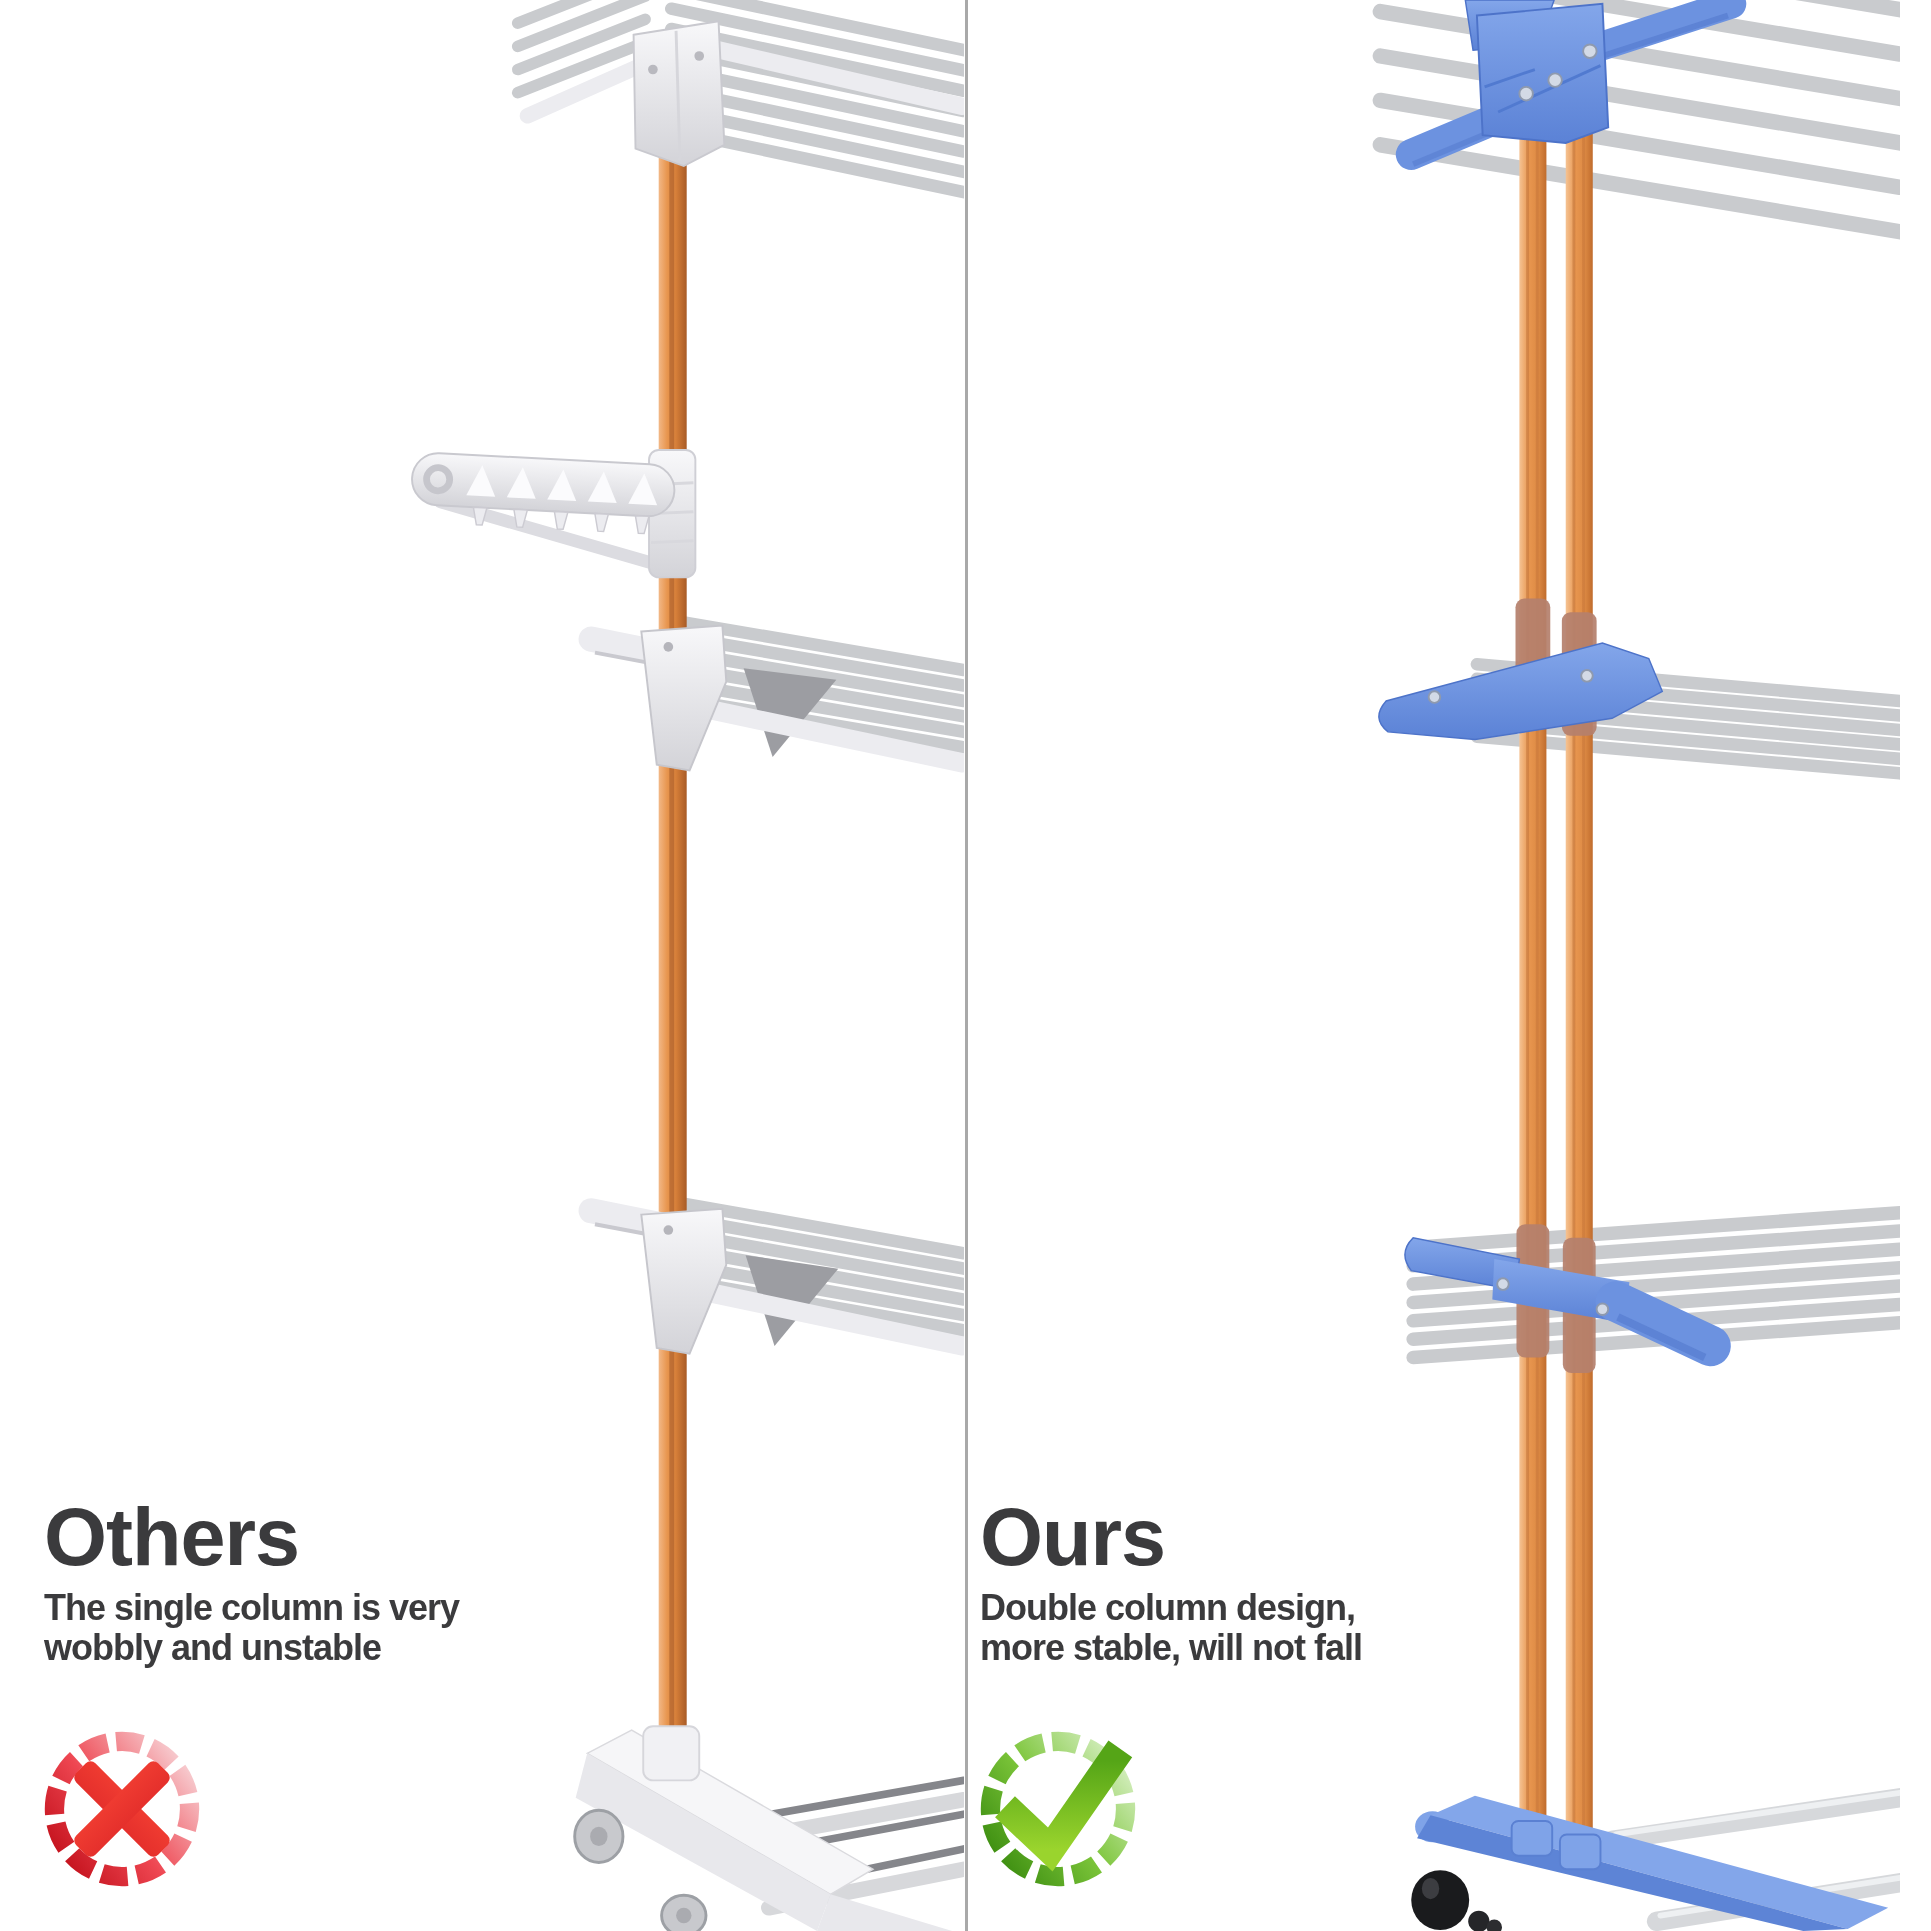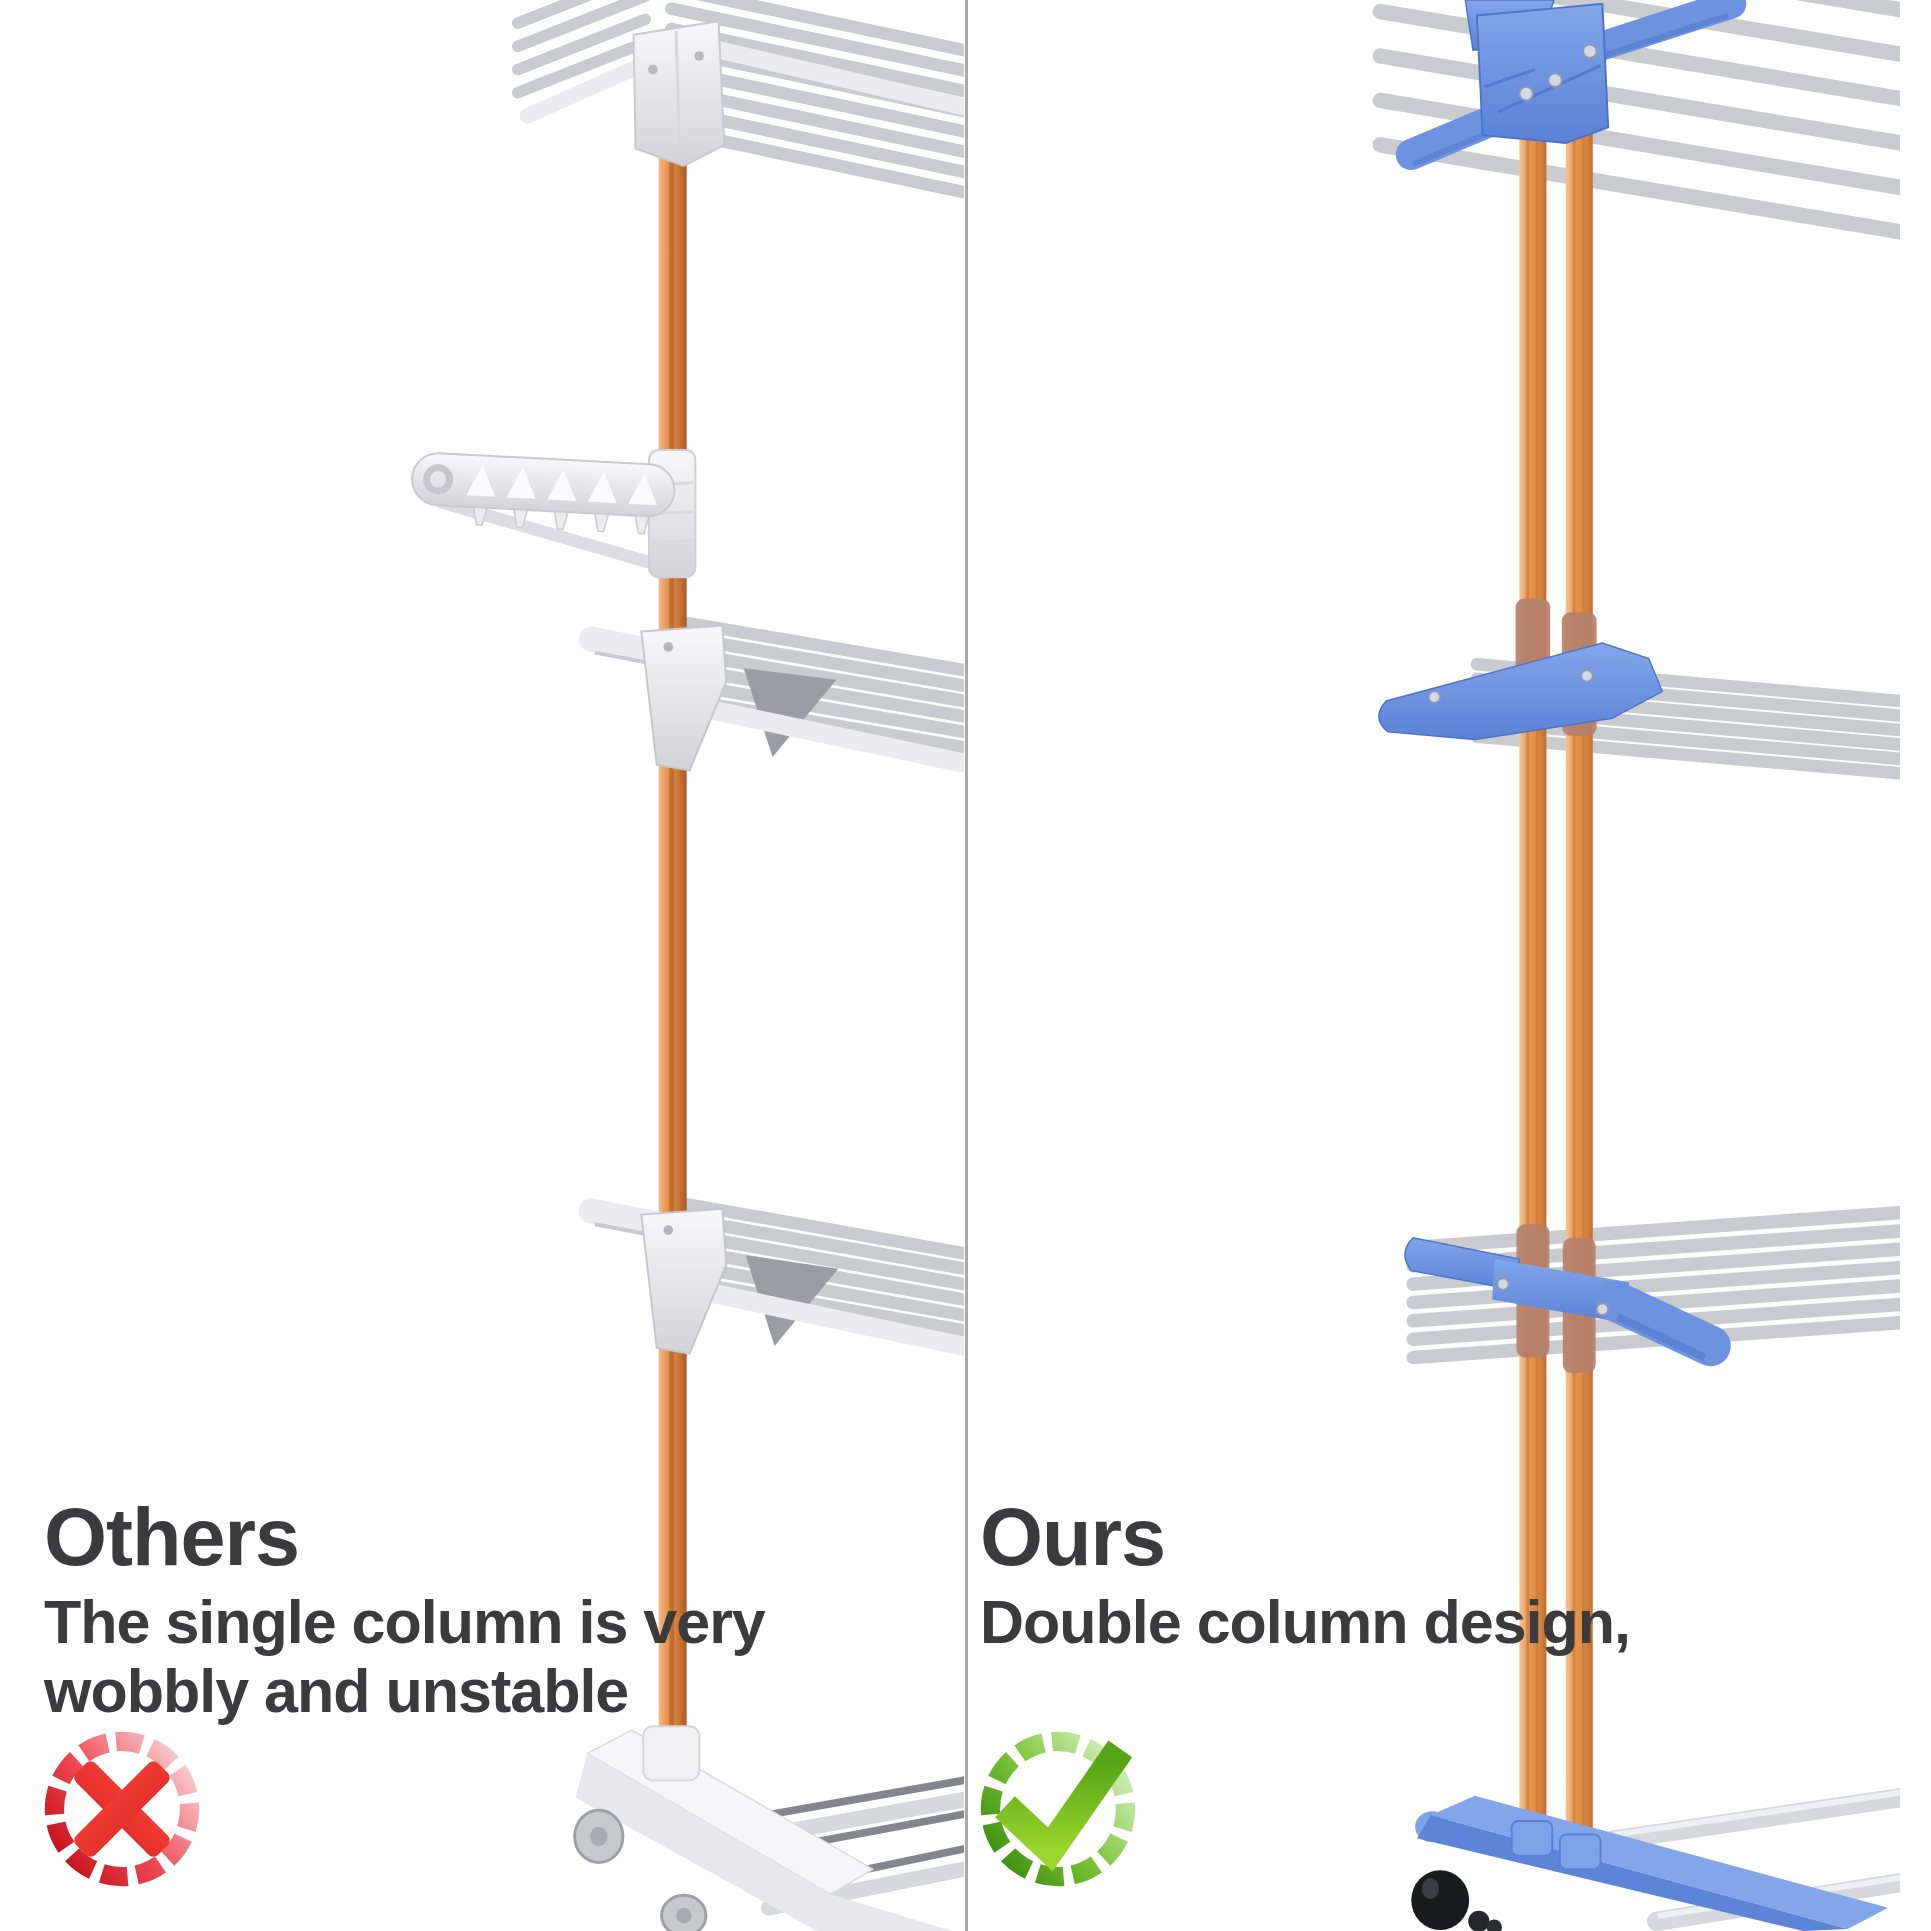--- a/index.html
+++ b/index.html
@@ -8,21 +8,21 @@
          font-family:Liberation Sans, sans-serif;}
   .panel{position:absolute;top:0;width:964px;height:1931px;overflow:hidden;}
   .panel.left{left:0;}
   .panel.right{left:936px;}
   .divider{position:absolute;left:965px;top:0;width:2.9px;height:1931px;
            background:var(--color-divider,#a9a9a9);}
   .rack{position:absolute;left:0;top:0;width:964px;height:1931px;}
   .caption{position:absolute;left:44px;top:1497px;color:var(--color-text,#3b3b3d);
            font-weight:700;}
   .caption h2{margin:0;font-size:81px;line-height:1.0;letter-spacing:-1px;}
-  .caption p{margin:9.7px 0 0;font-size:61px;line-height:1.13;letter-spacing:-1px;}
+  .caption p{margin:9.7px 0 0;font-size:36px;line-height:1.13;letter-spacing:-1px;}
   .verdict{position:absolute;left:39px;top:1726px;width:166px;height:166px;}
   
   .bar-l{stroke:var(--color-bar-gray,#c9cbce);fill:none;}
   .beam-w{stroke:var(--color-white-plastic,#ececf0);fill:none;}
   .blue-s{stroke:var(--color-blue-plastic,#6c92e0);fill:none;}
   .blue-e{stroke:var(--color-blue-plastic-dark,#4d73c9);fill:none;}
   .sleeve{fill:var(--color-sleeve-brown,#b5806d);opacity:.93;}
 </style>
 </head>
 <body>
@@ -296,20 +296,21 @@
           <circle cx="562" cy="1990" r="11" fill="#252629"></circle>
           <circle cx="578" cy="1996" r="8" fill="#2c2d30"></circle>
         </g>
       </g>
     </svg>
 
     <div class="caption">
       <h2>Ours</h2>
       <p>
         <span>Double column design,</span><br>
+        <span>more stable, will not fall</span>
       </p>
     </div>
 
     <svg class="verdict" viewBox="0 0 172 172">
       <defs>
         <linearGradient id="ringGreen" x1="0.15" y1="0" x2="0.8" y2="1">
           <stop offset="0" style="stop-color:var(--color-check-green-dark,#3c8d10)"></stop>
           <stop offset="0.5" stop-color="#7cc53a"></stop>
           <stop offset="1" style="stop-color:var(--color-check-green-light,#d2edbb)"></stop>
         </linearGradient>

